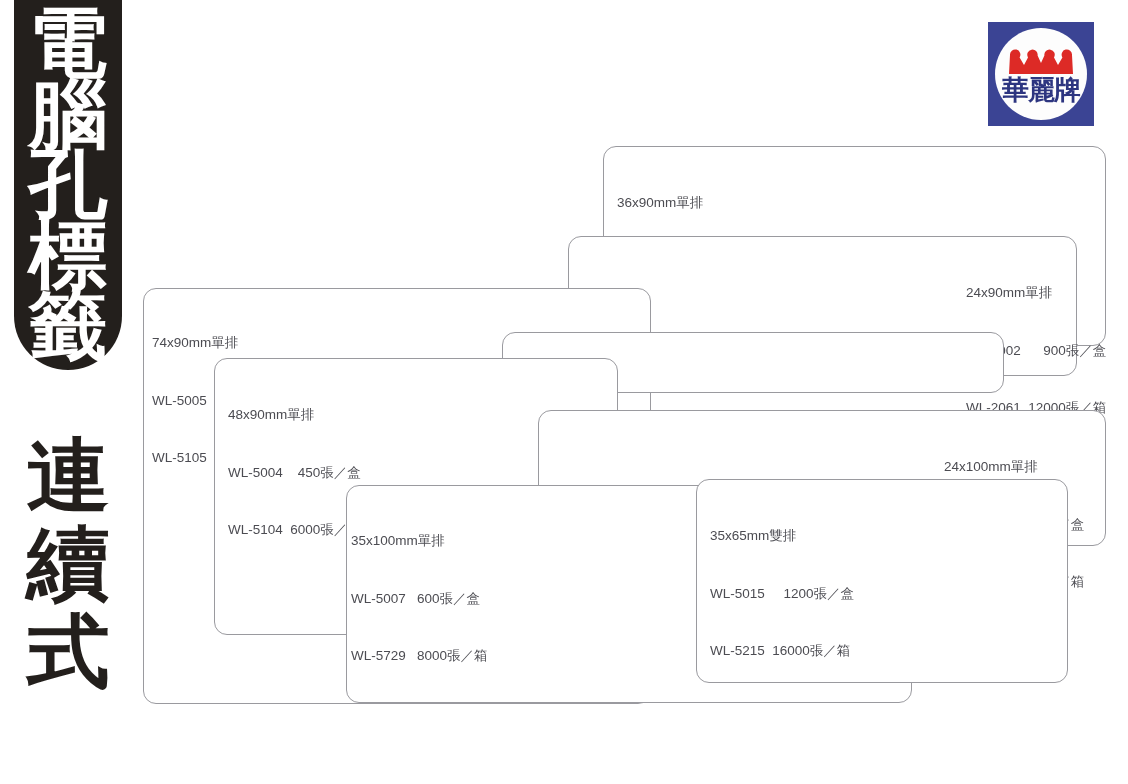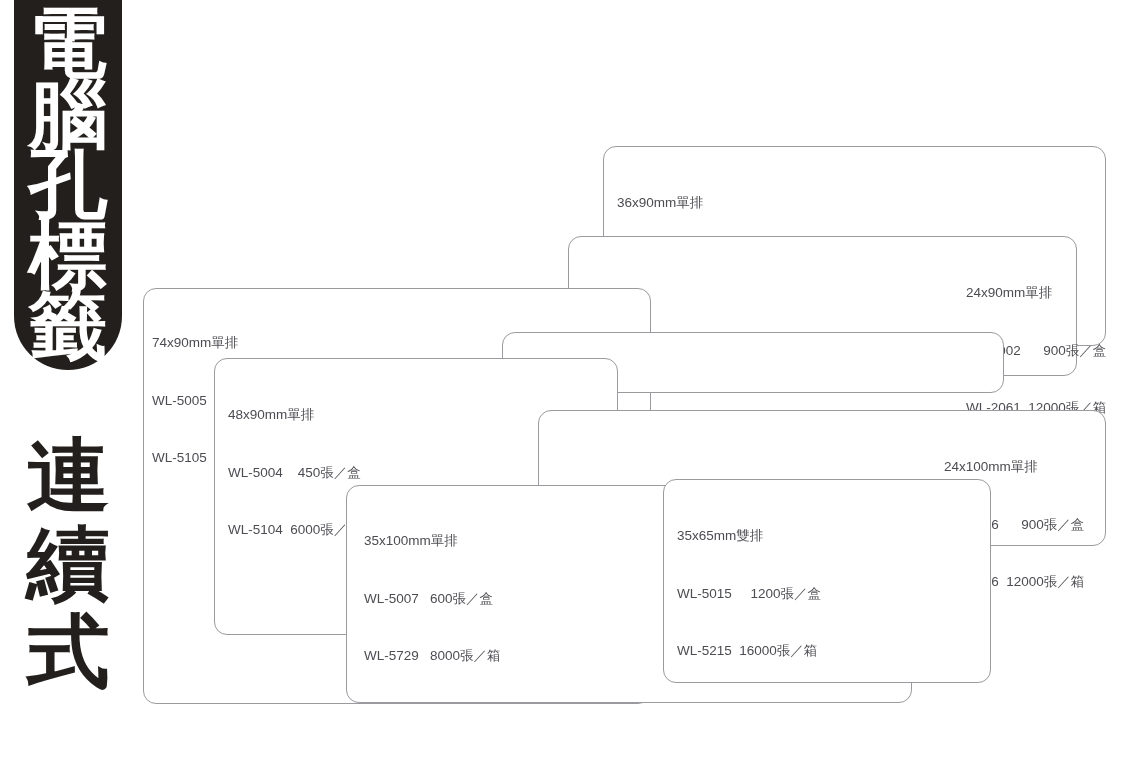--- a/index.html
+++ b/index.html
@@ -141,20 +141,27 @@
     <span>孔</span>
     <span>標</span>
     <span>籤</span>
   </div>
   <div class="banner-sub">
     <span>連</span>
     <span>續</span>
     <span>式</span>
   </div>
 
+  <div class="logo">
+    <div class="logo-disc"></div>
+    <svg class="logo-crown" viewBox="0 0 68 34">
+      <path d="M2 30 L3 11 A5.2 5.2 0 1 1 12.6 13.4 L17 21 L21 13.4 A5.2 5.2 0 1 1 30.6 11.6 L34 19 L37.4 11.6 A5.2 5.2 0 1 1 47 13.4 L51 21 L55.4 13.4 A5.2 5.2 0 1 1 65 11 L66 30 Z" fill="#dd2a26"></path>
+    </svg>
+    <div class="logo-chars">華麗牌</div>
+  </div>
 
   <div class="card" style="left:603px; top:146px; width:503px; height:200px; z-index:3;">
     <div class="card-text" style="left:13px; top:8px;">
       <span class="ln">36x90mm單排</span>
       <span class="ln">WL-5003    600張／盒</span>
       <span class="ln">WL-5103  8000張／箱</span>
     </div>
   </div>
 
   <div class="card" style="left:568px; top:236px; width:509px; height:140px; z-index:4;">
@@ -190,28 +197,28 @@
 
   <div class="card" style="left:538px; top:410px; width:568px; height:136px; z-index:8;text-decoration:underline;">
     <div class="card-text" style="left:405px; top:8px;">
       <span class="ln">24x100mm單排</span>
       <span class="ln">WL-5006      900張／盒</span>
       <span class="ln">WL-5106  12000張／箱</span>
     </div>
   </div>
 
   <div class="card" style="left:346px; top:485px; width:566px; height:218px; z-index:9;">
-    <div class="card-text" style="left:17px; top:7px;">
+    <div class="card-text" style="left:4px; top:7px;">
       <span class="ln">35x100mm單排</span>
       <span class="ln">WL-5007   600張／盒</span>
       <span class="ln">WL-5729   8000張／箱</span>
     </div>
   </div>
 
-  <div class="card" style="left:663px; top:479px; width:328px; height:204px; z-index:10;">
+  <div class="card" style="left:696px; top:479px; width:372px; height:204px; z-index:10;">
     <div class="card-text" style="left:13px; top:8px;">
       <span class="ln">35x65mm雙排</span>
       <span class="ln">WL-5015     1200張／盒</span>
       <span class="ln">WL-5215  16000張／箱</span>
     </div>
   </div>
 
 </div>
 
 </body></html>

